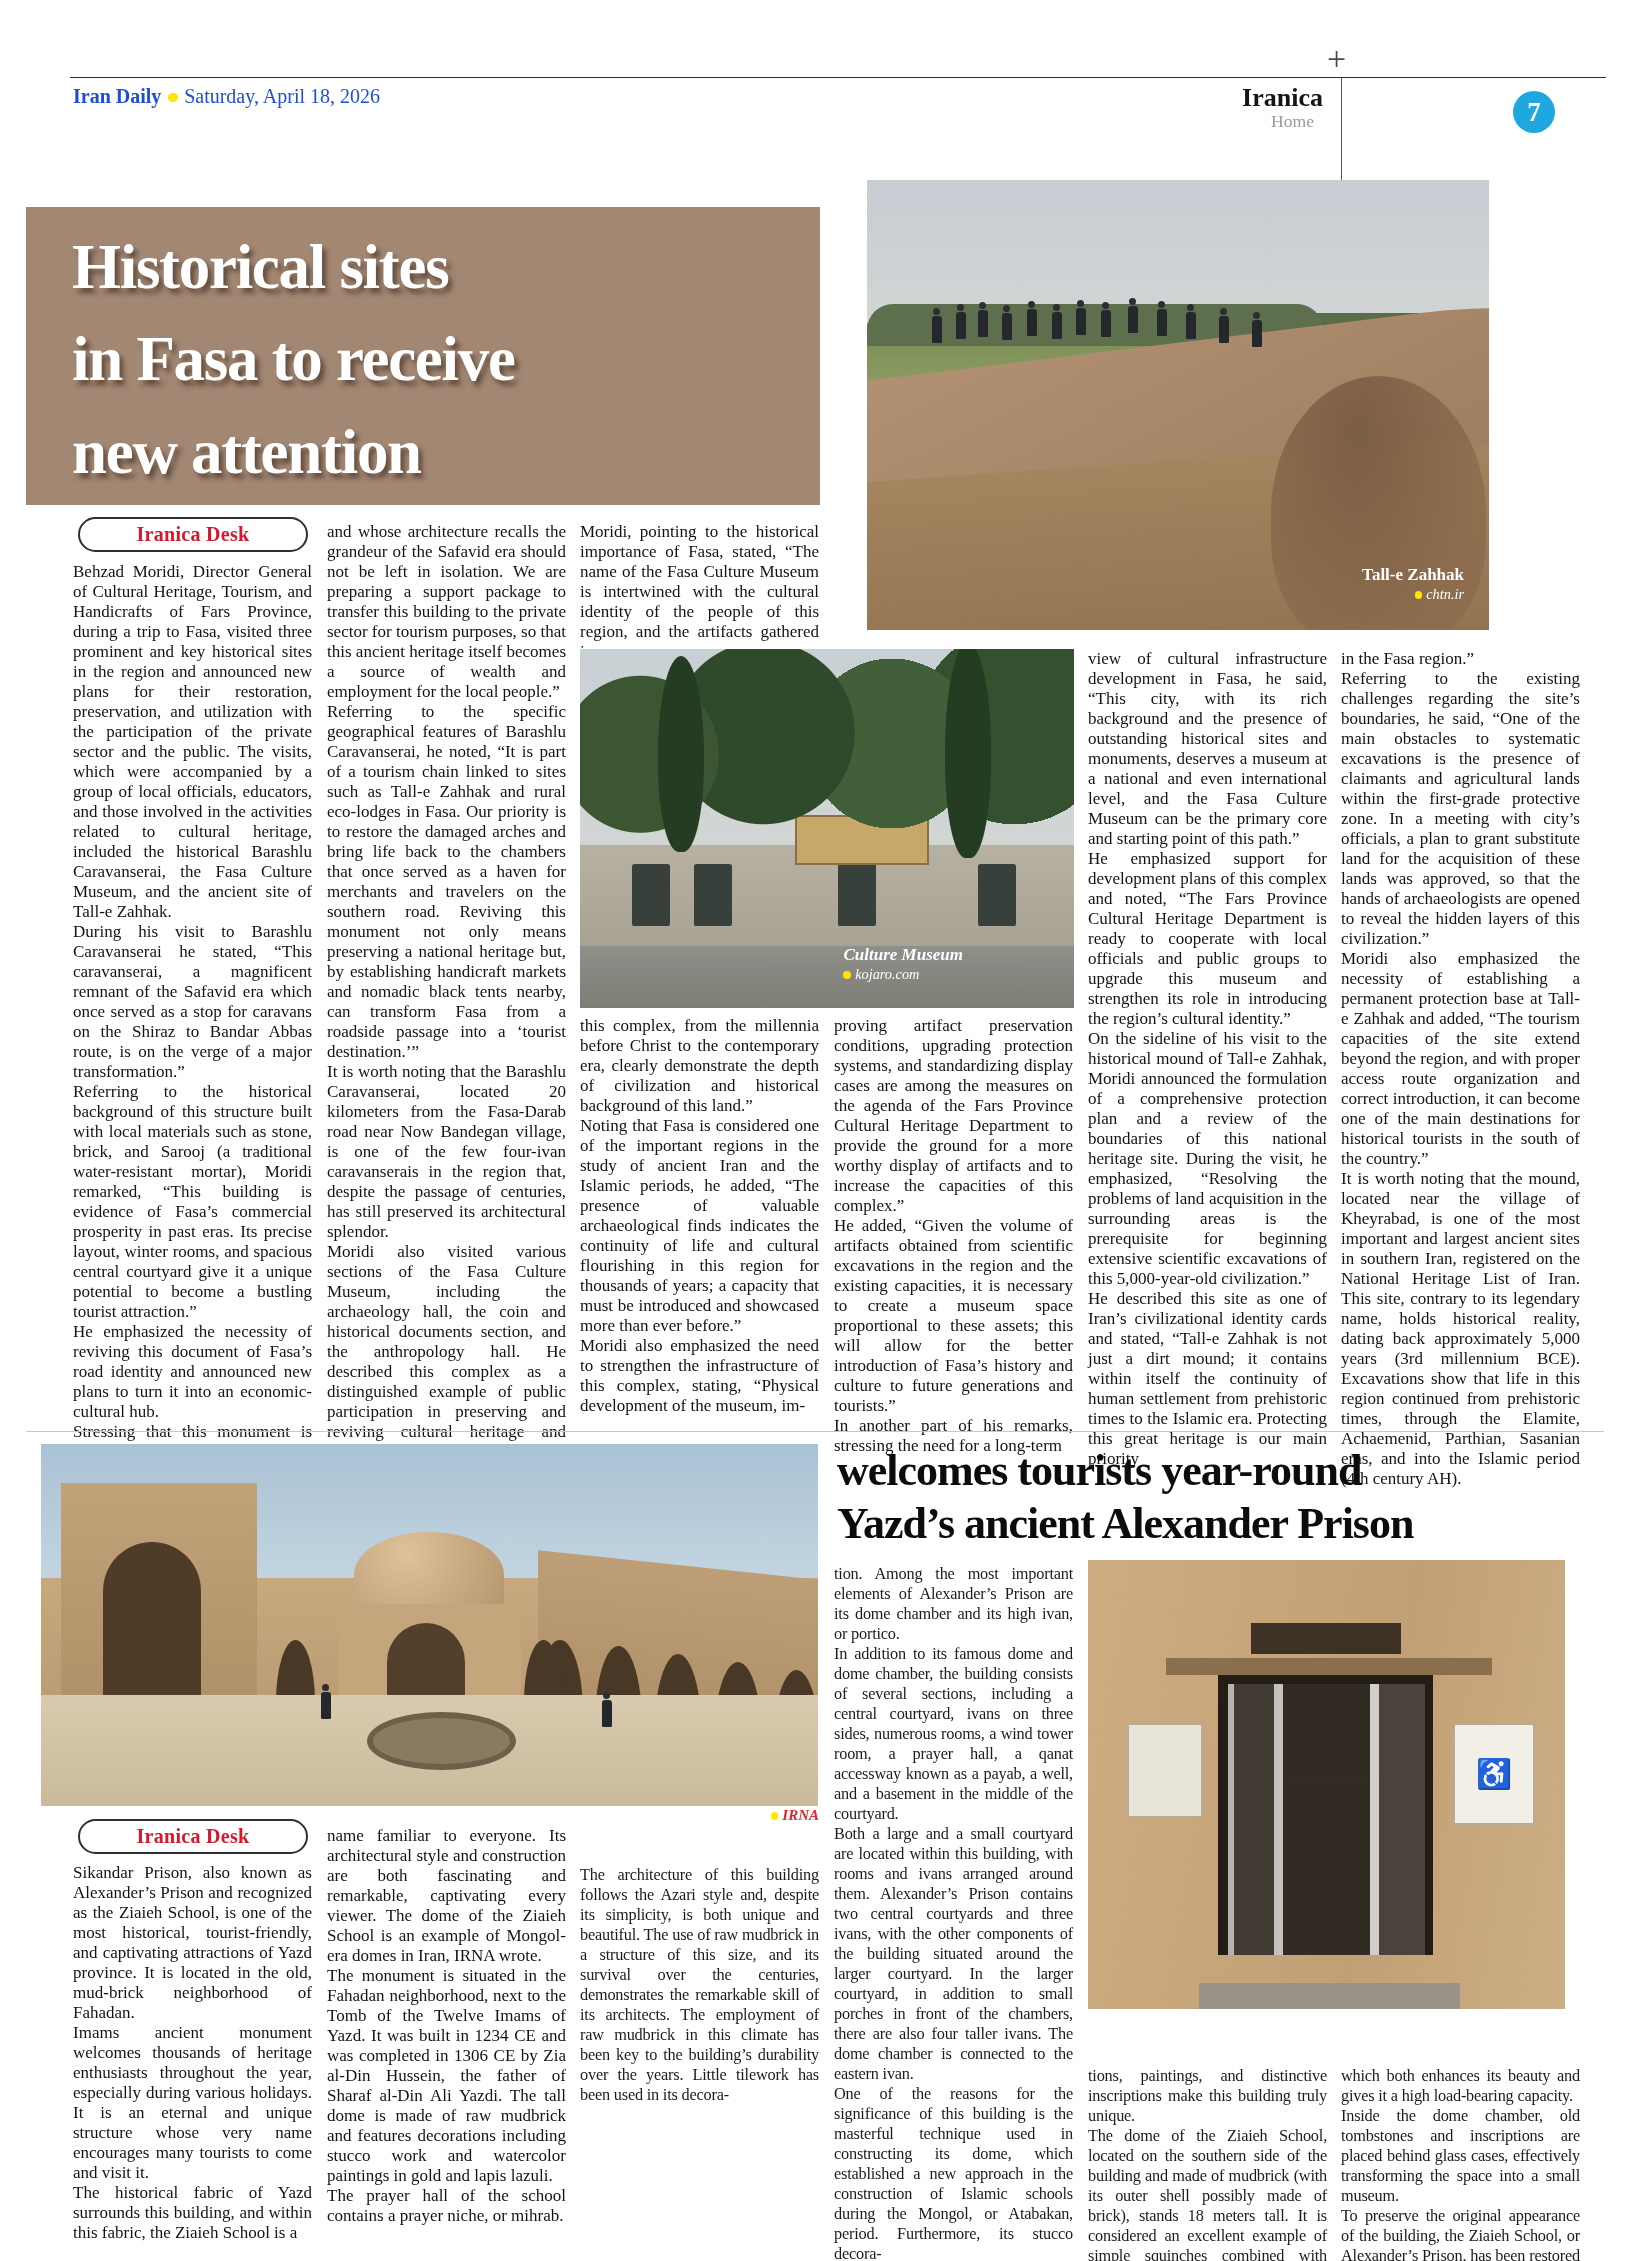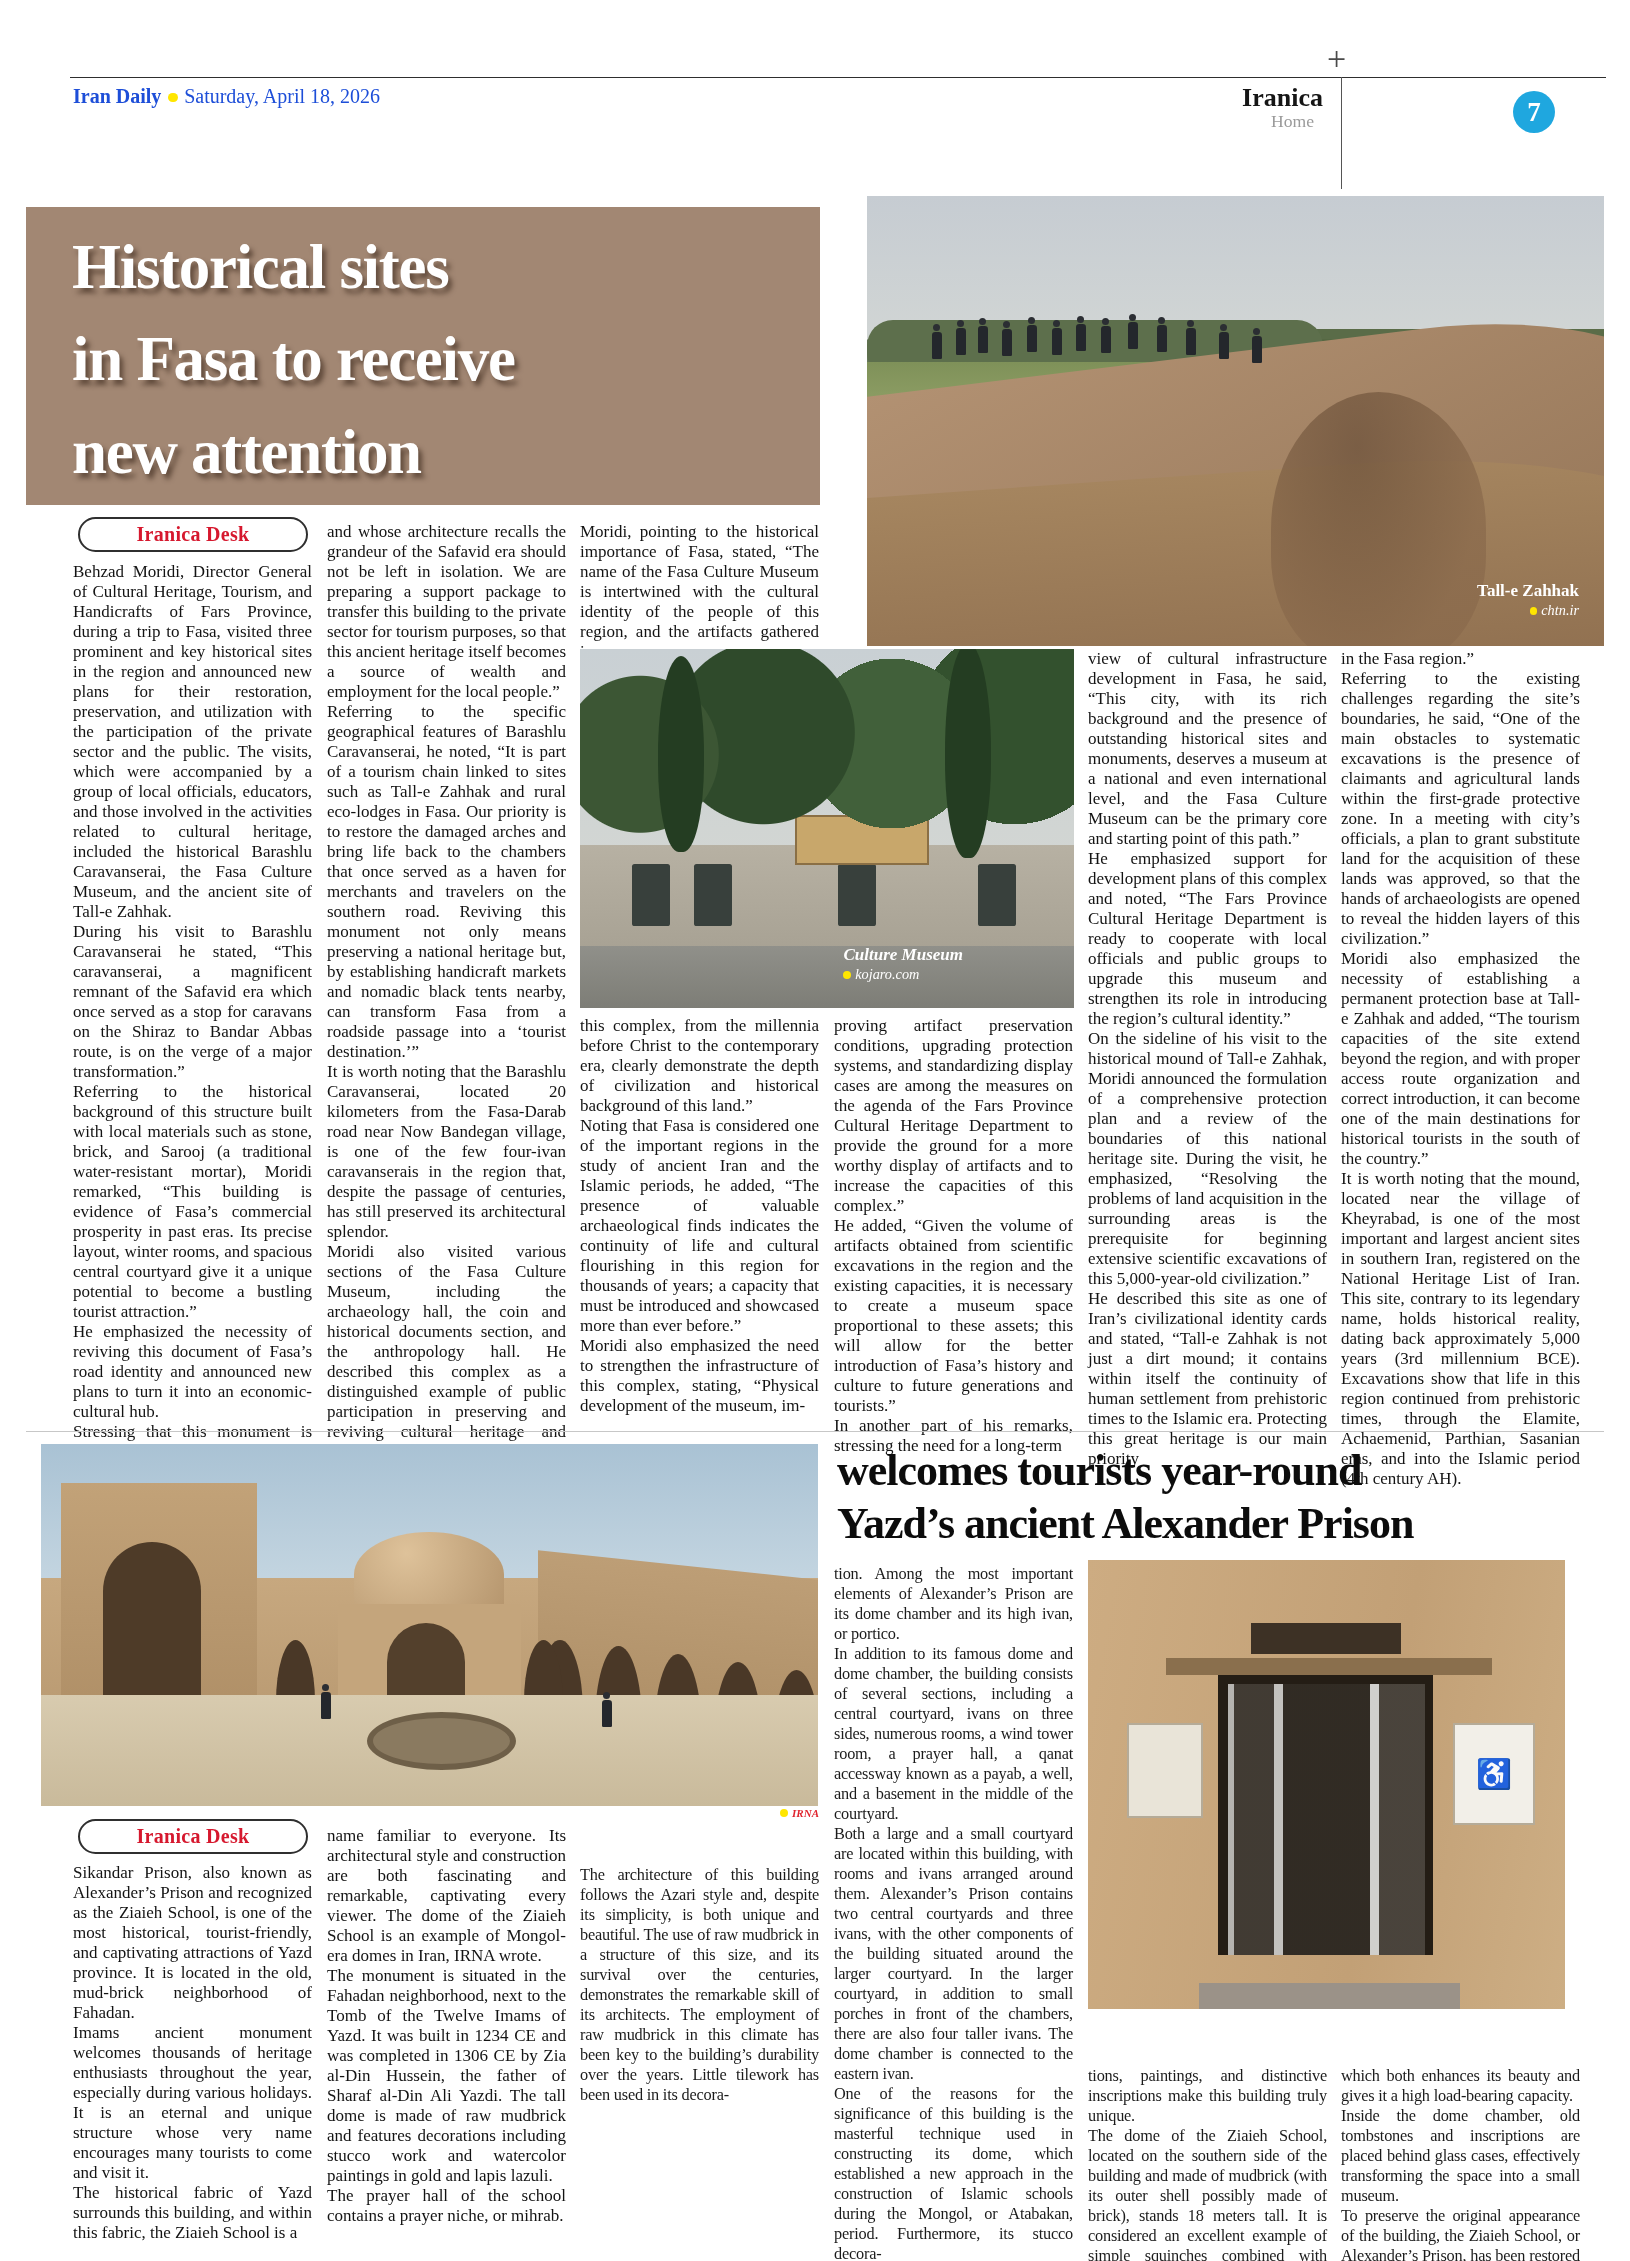--- a/index.html
+++ b/index.html
@@ -85,21 +85,21 @@
   .p4plastic{position:absolute;left:140px;top:124px;width:197px;height:271px;
              background:linear-gradient(90deg,rgba(230,230,228,.75) 0 6.5px,rgba(120,115,108,.35) 6.5px 46px,rgba(235,235,233,.8) 46px 55px,rgba(60,55,48,.55) 55px 142px,rgba(238,238,236,.85) 142px 151px,rgba(130,125,118,.4) 151px 100%);}
   .p4signdark{position:absolute;left:163px;top:63px;width:150px;height:31px;background:#3d3125;}
   .p4signwhite{position:absolute;left:365px;top:163px;width:78px;height:98px;background:#f2efe8;border:2px solid #b5ab98;font-size:29px;color:#1d6fb8;display:flex;align-items:center;justify-content:center;}
   .p4signleft{position:absolute;left:39px;top:163px;width:72px;height:91px;background:#e9e4d8;border:2px solid #b5ab98;}
   .p4step{position:absolute;left:111px;bottom:0;width:261px;height:26px;background:#9b9288;}
 
   
   .divider{left:26px;top:1431px;width:1578px;height:1.3px;background:#c7c7c7;}
   .hl2{left:837px;top:1444px;width:659px;font-size:44px;line-height:53px;font-weight:bold;color:#0c0c0c;letter-spacing:-1px;}
-  .irnacap{left:580px;top:1807px;width:239px;text-align:right;font-size:11px;font-style:italic;font-weight:bold;color:#e0252f;}
+  .irnacap{left:580px;top:1807px;width:239px;text-align:right;font-size:15px;font-style:italic;font-weight:bold;color:#e0252f;}
 </style>
 </head>
 <body>
 
 <div id="page">
 
   <div class="abs toprule"></div>
   <div class="abs masthead">
     <span class="paper">Iran Daily</span><span class="dot"></span><span>Saturday, April 18, 2026</span>
   </div>
@@ -110,21 +110,21 @@
     <div class="sectionsub">Home</div>
   </div>
   <div class="abs pagebadge">7</div>
 
   <div class="abs hl1block">
     <div class="hl1line" style="top:29px;">Historical sites</div>
     <div class="hl1line" style="top:121px;">in Fasa to receive</div>
     <div class="hl1line" style="top:214px;">new attention</div>
   </div>
 
-  <div class="abs photo" style="left:867px;top:196px;width:737px;height:450px;">
+  <div class="abs photo" style="left:867px;top:180px;width:622px;height:450px;">
     <div class="p1sky"></div>
     <div class="p1trees"></div>
     <div class="p1field"></div>
     <div class="p1moundback"></div>
     <div class="p1moundfront"></div>
     <div class="p1gully"></div>
     <span class="fig" style="left:65px;top:136px;"></span>
     <span class="fig" style="left:89px;top:132px;"></span>
     <span class="fig" style="left:111px;top:130px;"></span>
     <span class="fig" style="left:135px;top:133px;"></span>

